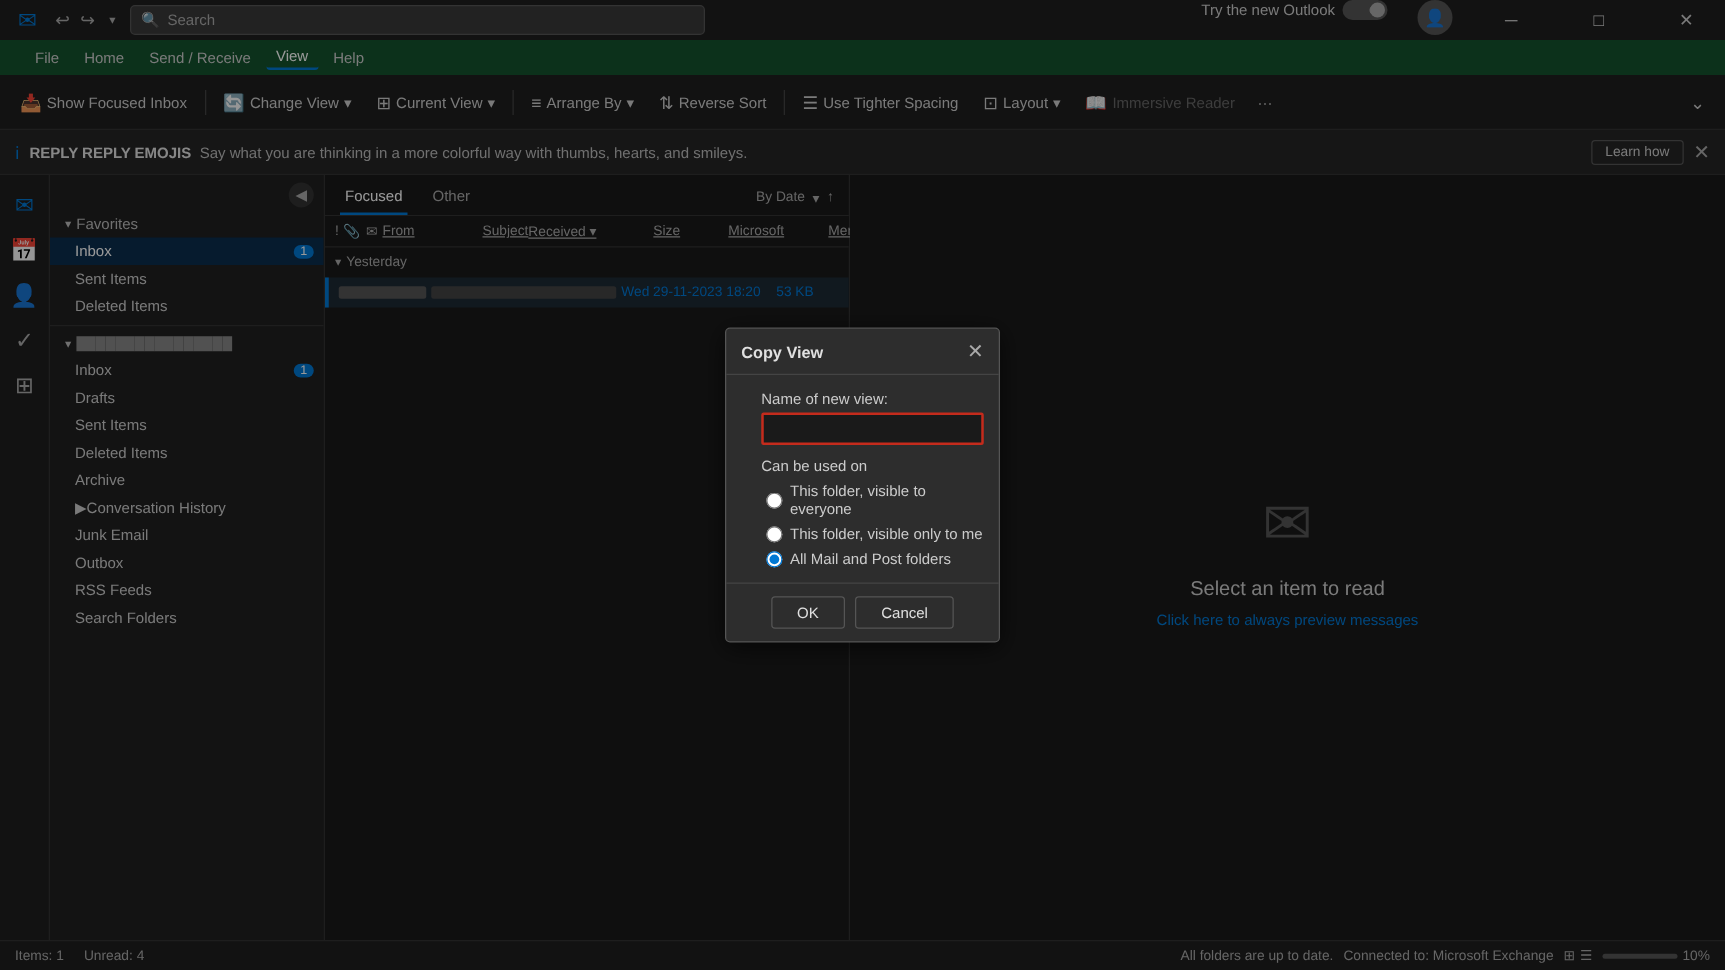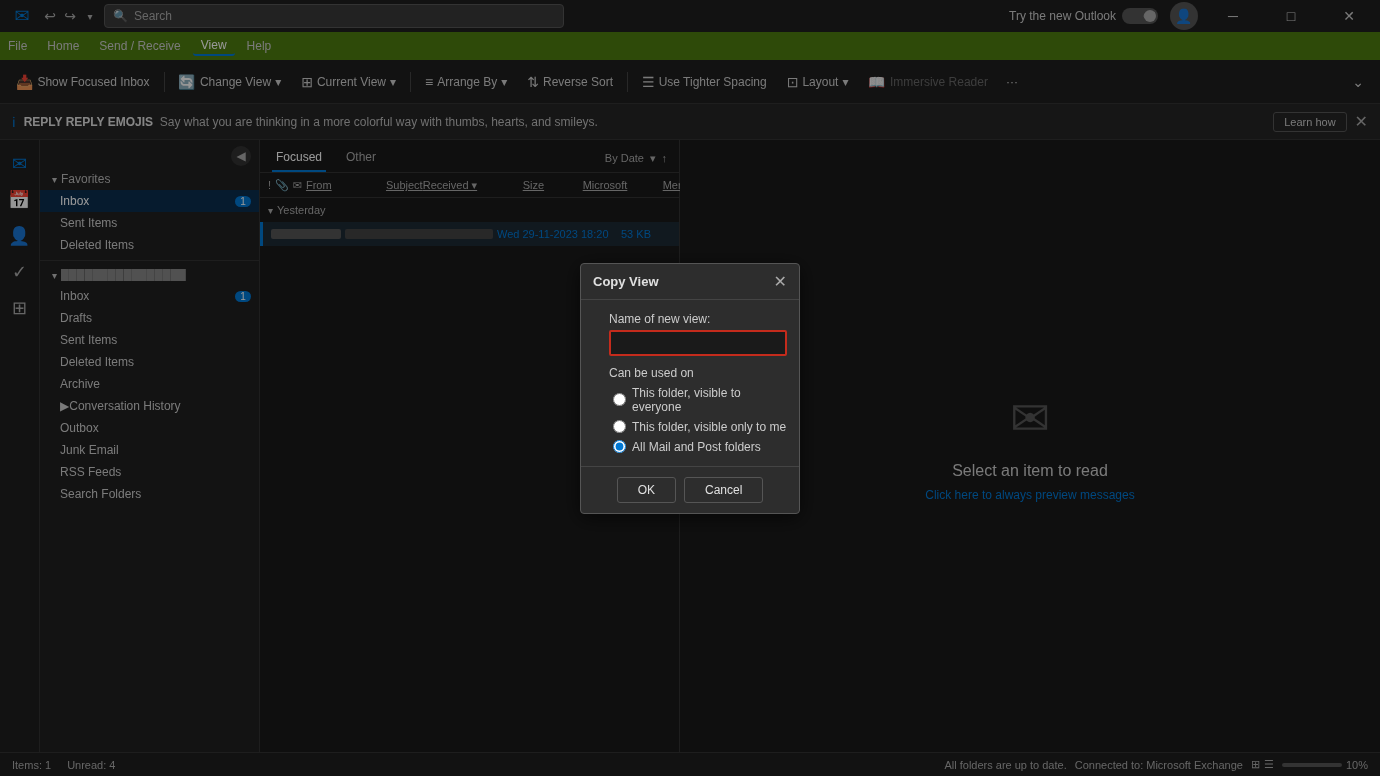--- a/index.html
+++ b/index.html
@@ -4,29 +4,29 @@
   <style>
     * { box-sizing: border-box; margin: 0; padding: 0; }
     body { font-family: 'Segoe UI', Arial, sans-serif; background: #1f1f1f; color: #d4d4d4; font-size: 12px; width: 1380px; height: 776px; overflow: hidden; }
 
     
     .title-bar { height: 32px; background: #1f1f1f; display: flex; align-items: center; justify-content: space-between; padding: 0 8px; }
     .title-bar-left { display: flex; align-items: center; gap: 6px; }
     .title-bar-icons { display: flex; gap: 4px; align-items: center; }
     .title-bar-icon { width: 16px; height: 16px; display: flex; align-items: center; justify-content: center; color: #aaa; font-size: 14px; cursor: pointer; }
     .search-bar { width: 460px; height: 24px; background: #3a3a3a; border: 1px solid #555; border-radius: 4px; display: flex; align-items: center; padding: 0 8px; gap: 6px; color: #aaa; font-size: 12px; }
-    .title-bar-right { display: flex; align-items: center; gap: 12px; }
+    .title-bar-right { display: flex; align-items: flex-start; gap: 24px; }
     .try-new { display: flex; align-items: center; gap: 6px; color: #ccc; font-size: 12px; }
     .toggle { width: 36px; height: 16px; background: #555; border-radius: 8px; position: relative; display: flex; align-items: center; }
     .toggle-knob { width: 12px; height: 12px; background: #aaa; border-radius: 50%; position: absolute; right: 2px; }
     .toggle-off { font-size: 10px; color: #aaa; position: absolute; right: 3px; }
     .win-btn { width: 46px; height: 32px; display: flex; align-items: center; justify-content: center; color: #ccc; font-size: 14px; cursor: pointer; }
 
     
-    .menu-bar { height: 28px; background: #4d7c0f; display: flex; align-items: center; padding: 0 0; gap: 4px; }
+    .menu-bar { height: 28px; background: #14532d; display: flex; align-items: center; padding: 0 20px; gap: 4px; }
     .menu-item { padding: 2px 8px; color: #ccc; cursor: pointer; border-radius: 3px; font-size: 12px; }
     .menu-item.active { color: #fff; border-bottom: 2px solid #0078d4; }
 
     
     .toolbar { height: 44px; background: #1f1f1f; display: flex; align-items: center; padding: 0 8px; gap: 4px; border-bottom: 1px solid #333; }
     .toolbar-btn { display: flex; align-items: center; gap: 4px; padding: 4px 8px; color: #ccc; cursor: pointer; border-radius: 3px; font-size: 12px; border: none; background: none; }
     .toolbar-btn .icon { font-size: 14px; }
     .toolbar-sep { width: 1px; height: 20px; background: #444; margin: 0 2px; }
     .toolbar-btn.more { padding: 4px 6px; }
 
@@ -253,24 +253,24 @@
       <span>Deleted Items</span>
     </div>
     <div class="folder-item">
       <span>Archive</span>
     </div>
     <div class="folder-item">
       <span>▶ </span>
       <span>Conversation History</span>
     </div>
     <div class="folder-item">
+      <span>Junk Email</span>
+    </div>
+    <div class="folder-item">
       <span>Outbox</span>
-    </div>
-    <div class="folder-item">
-      <span>Junk Email</span>
     </div>
     <div class="folder-item">
       <span>RSS Feeds</span>
     </div>
     <div class="folder-item">
       <span>Search Folders</span>
     </div>
   </div>
 
   <div class="email-area">

